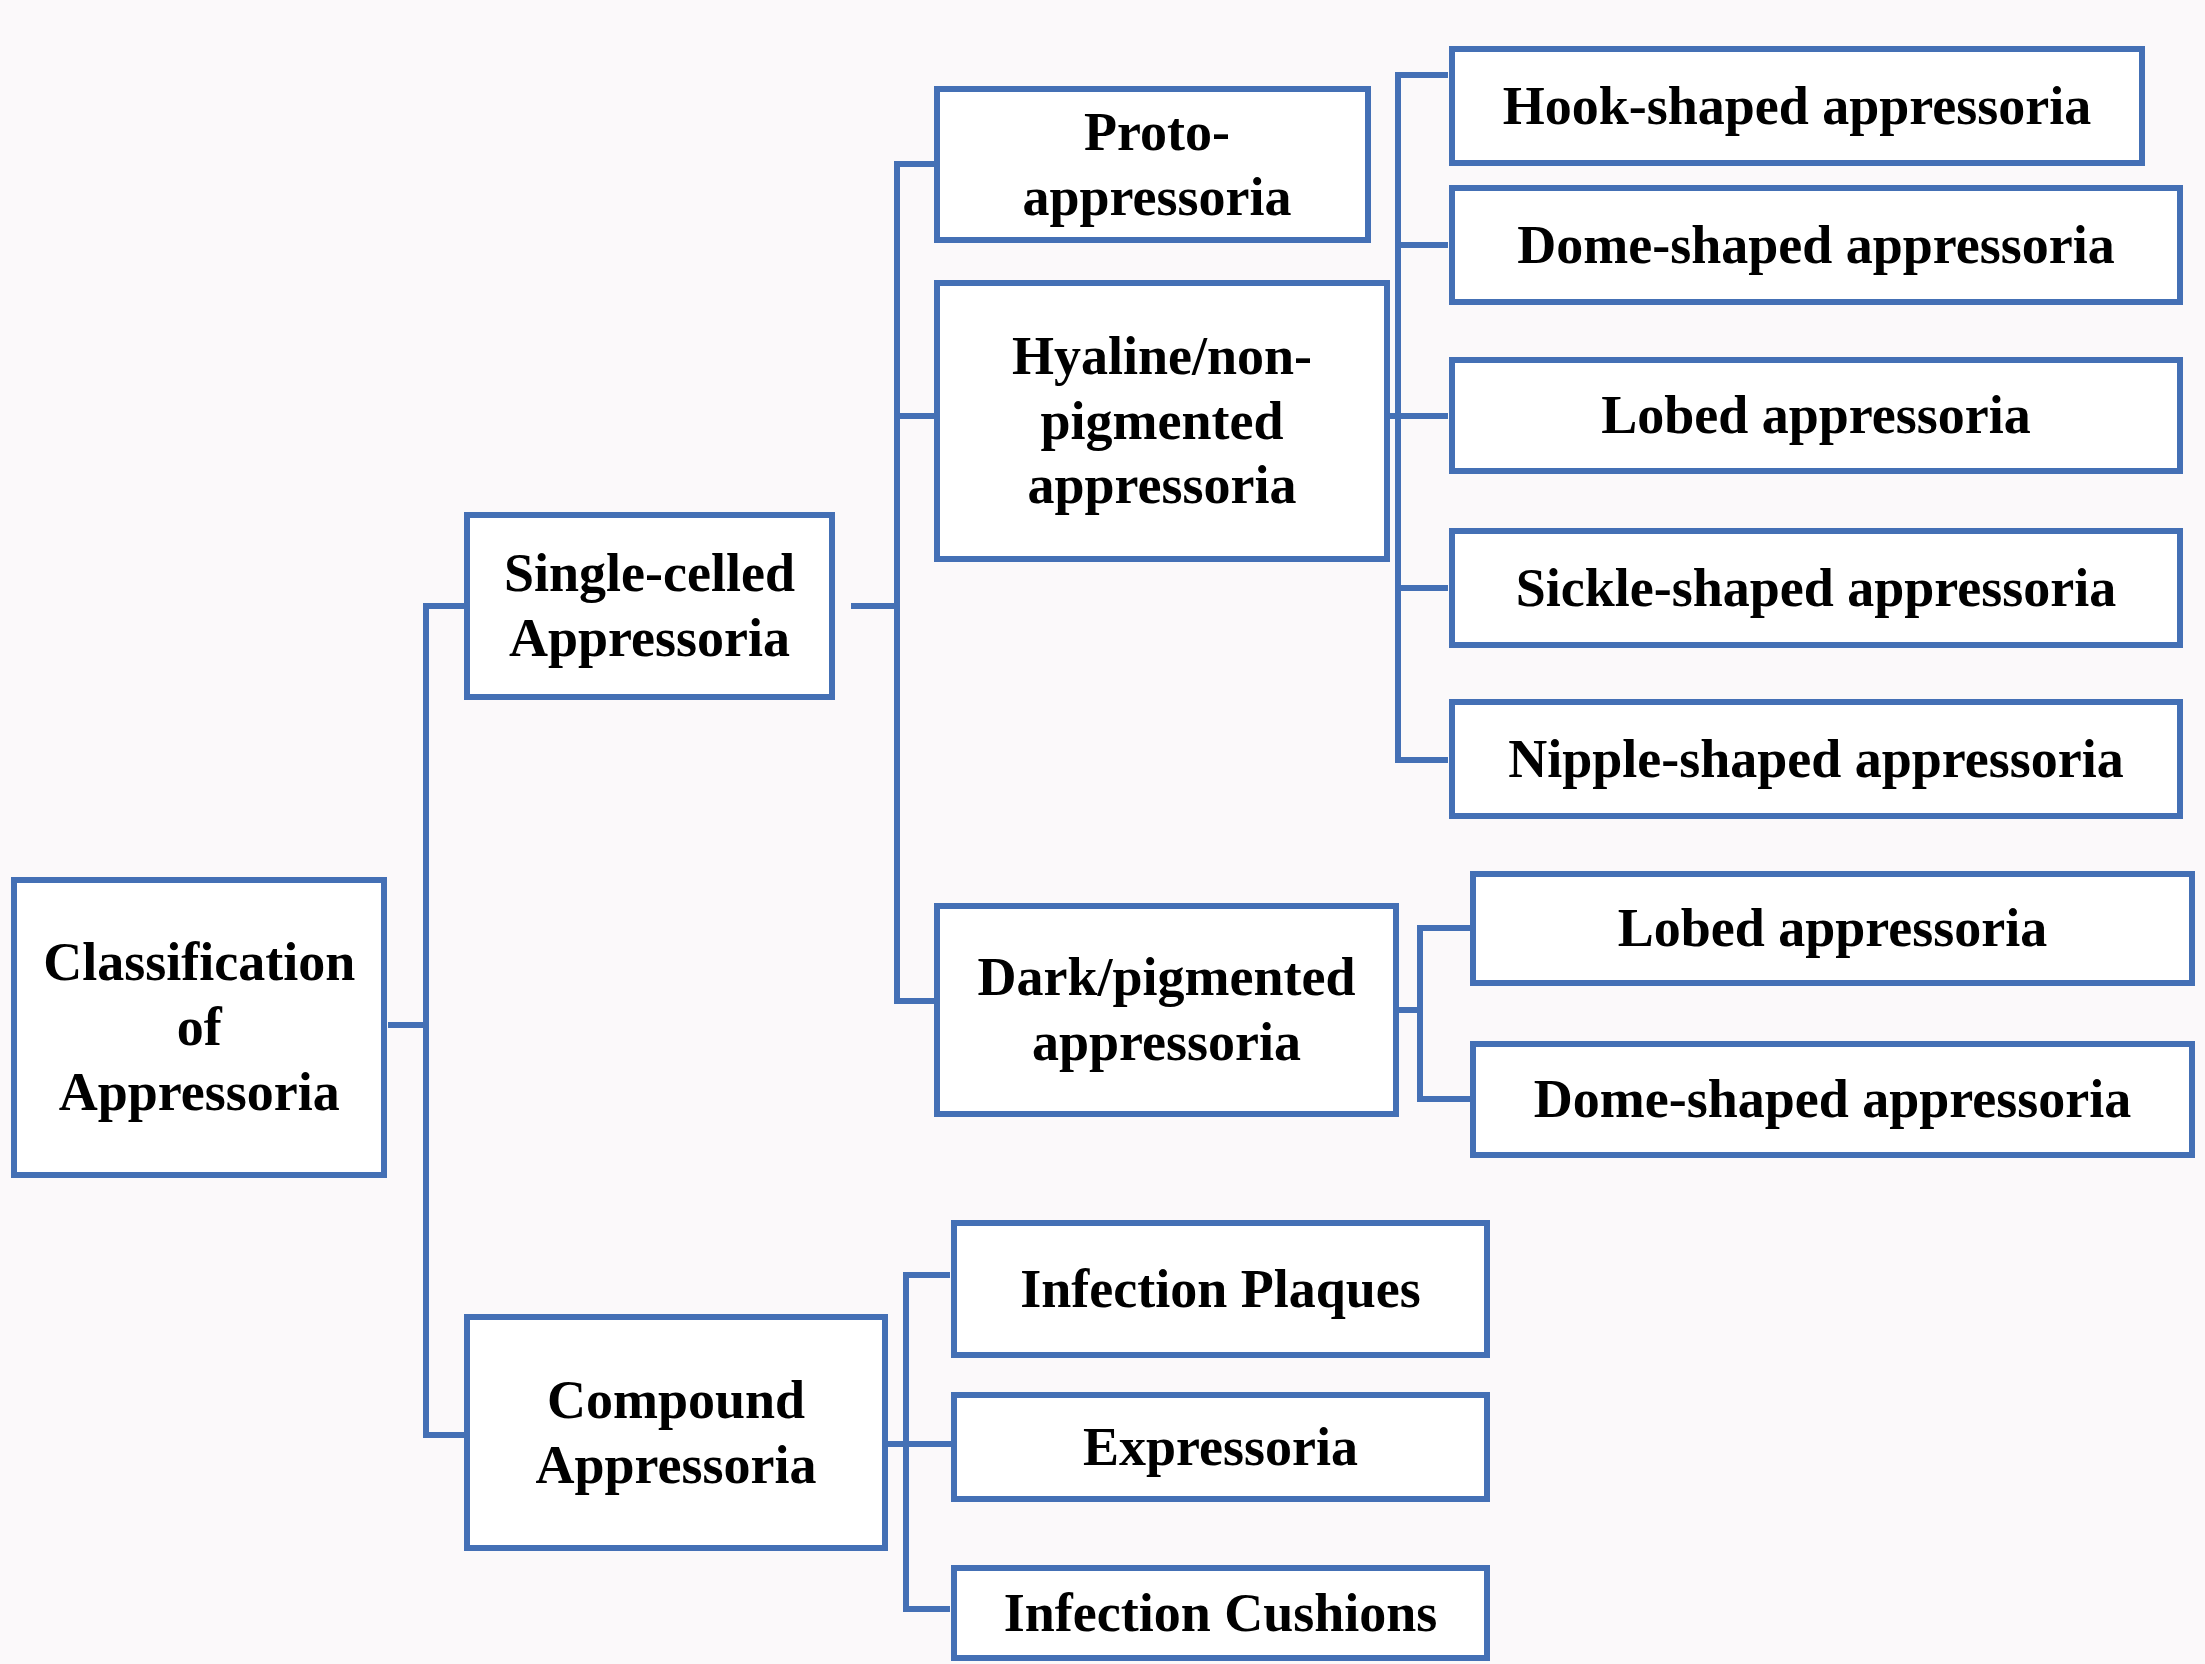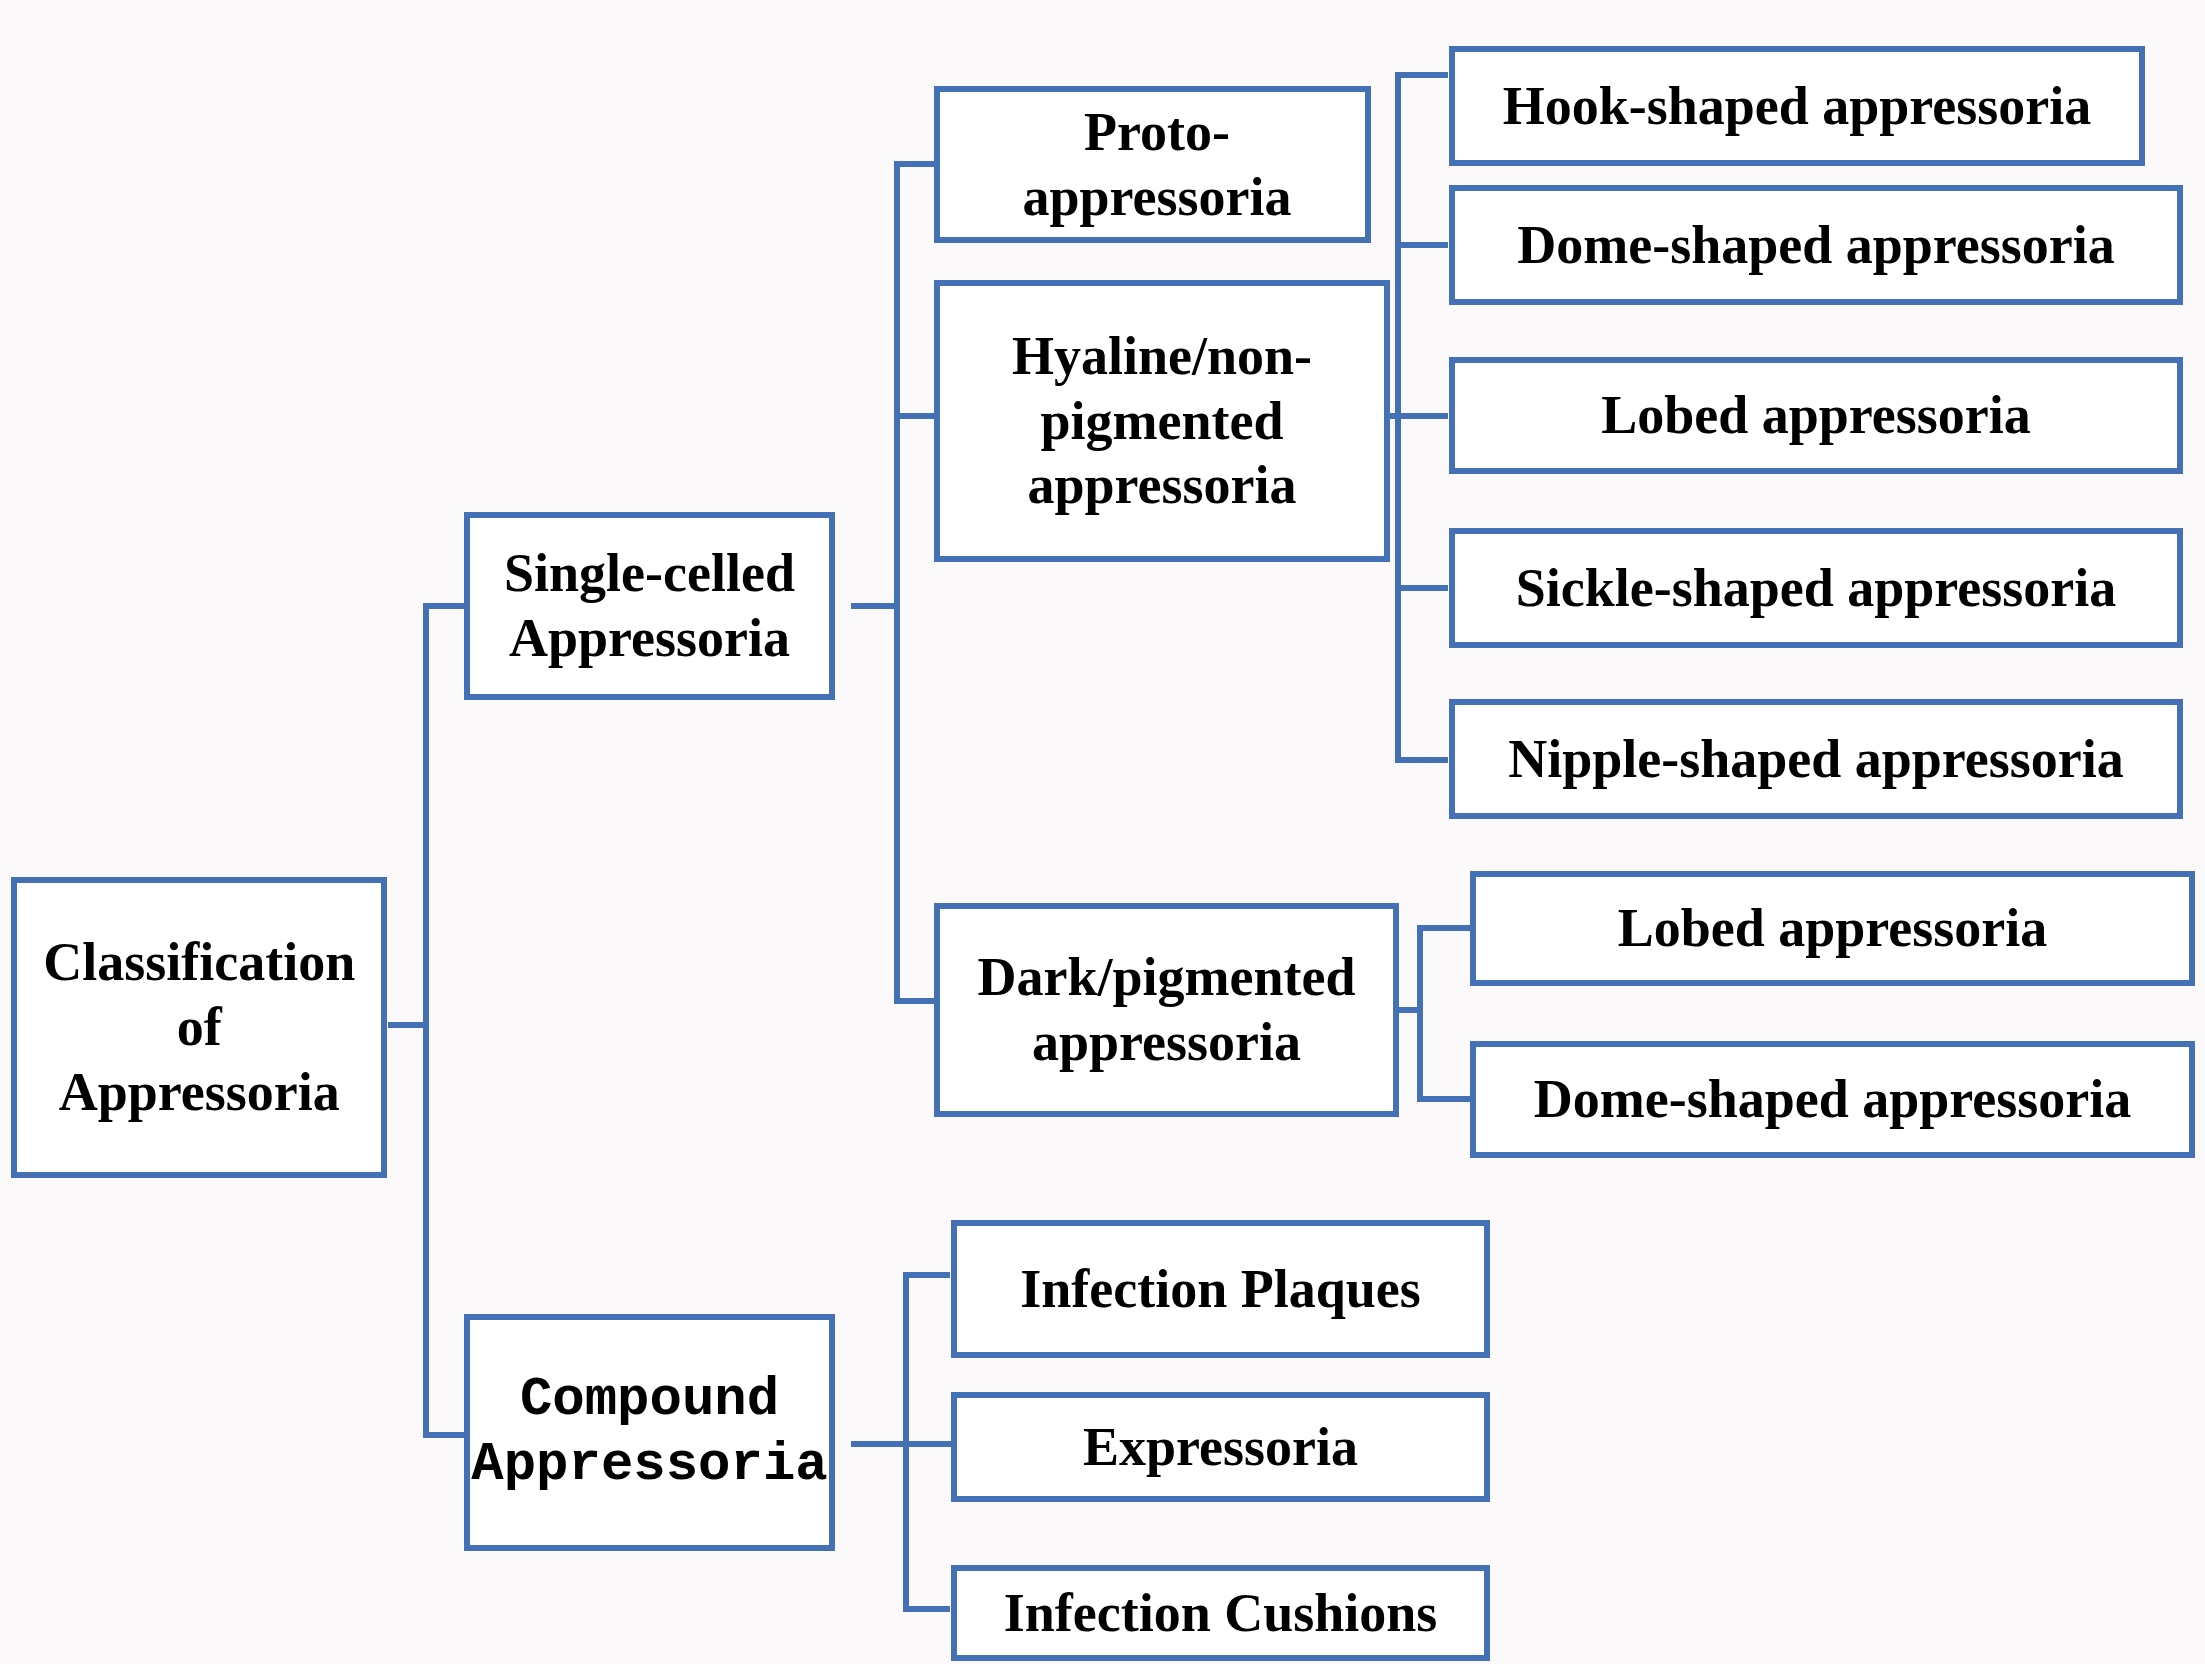--- a/index.html
+++ b/index.html
@@ -32,21 +32,21 @@
   .h-line, .v-line {
     position:absolute;
     background:#4470B5;
   }
   .h-line { height:6px; }
   .v-line { width:6px; }
 
   
   #n-root        { left:11.3px;   top:877px; width:376px; height:301px; }
   #n-single      { left:464px;  top:512px;  width:371px; height:188px; }
-  #n-compound    { left:464px;  top:1314px; width:371px; height:237px;font-family:Liberation Mono, monospace; }
+  #n-compound    { left:464px;  top:1314px; width:424px; height:237px; }
   #n-proto       { left:934px; top:86px;  width:437px; height:157px;padding-left:9px; }
   #n-hyaline     { left:934px; top:280px;  width:456px; height:282px; }
   #n-dark        { left:934px; top:903px; width:465px; height:214px; }
   #n-hook        { left:1449px; top:14.3px;   width:696px; height:120px;margin-top:32px; }
   #n-dome        { left:1449px; top:185px;  width:734px; height:120px; }
   #n-lobed       { left:1449px; top:357px;  width:734px; height:117px; }
   #n-sickle      { left:1449px; top:528px;  width:734px; height:120px; }
   #n-nipple      { left:1449px; top:699px;  width:734px; height:120px; }
   #n-lobed2      { left:1470px; top:871px; width:725px; height:115px; }
   #n-dome2       { left:1470px; top:1041px; width:725px; height:117px; }

